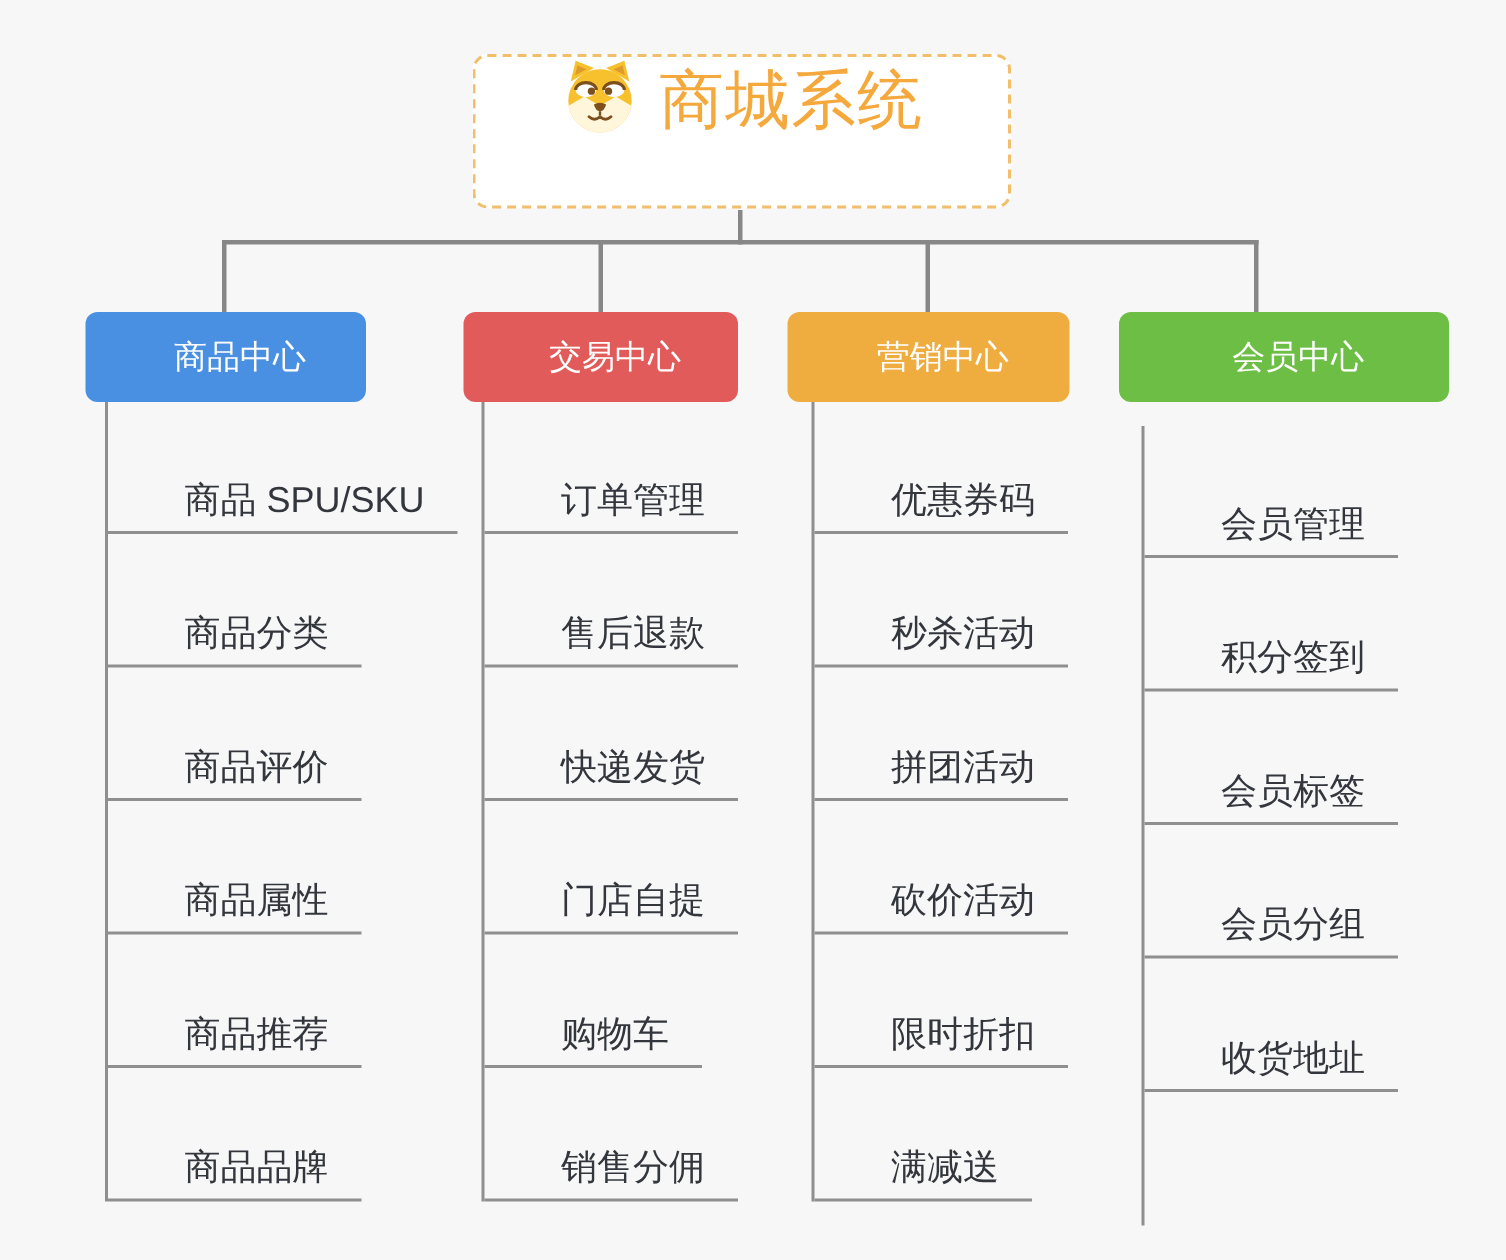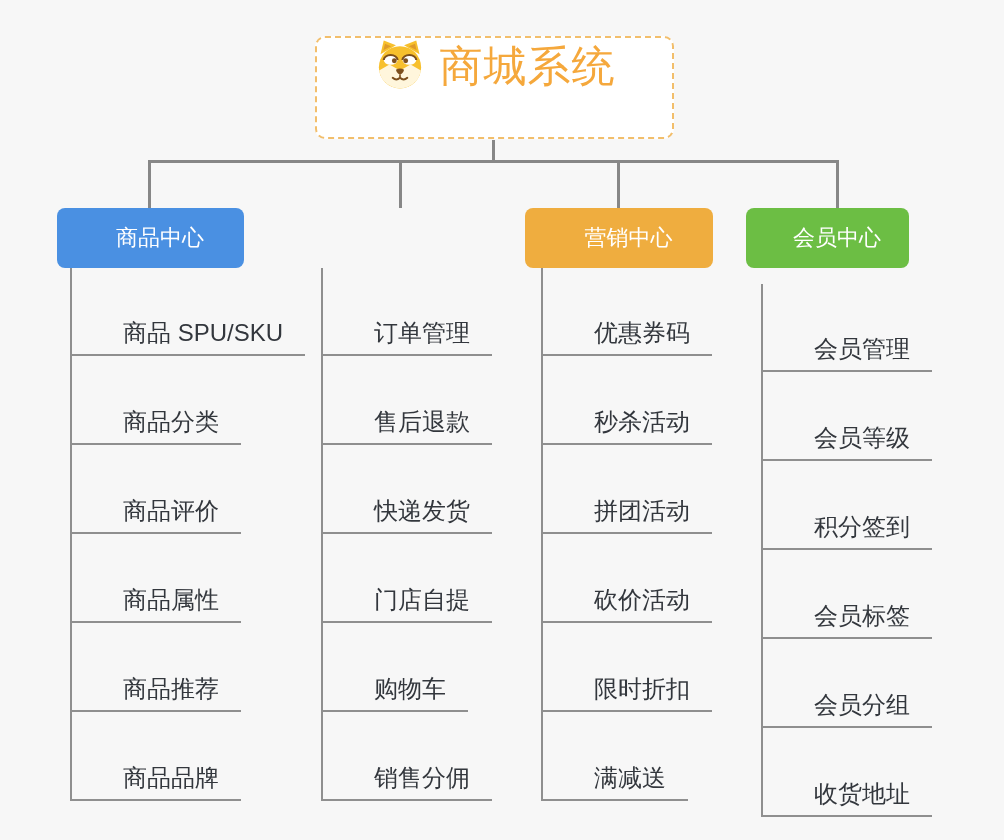--- a/index.html
+++ b/index.html
@@ -52,21 +52,21 @@
     position: absolute;
     top: 208px; height: 60px;
     border-radius: 8px;
     display: flex;
     align-items: center;
     justify-content: center;
   }
   .branch-0 { left: 57px;  width: 187px; background: #4A90E2; }
   .branch-1 { left: 309px; width: 183px; background: #E25B5B; }
   .branch-2 { left: 525px; width: 188px; background: #EFAD3F; }
-  .branch-3 { left: 746px; width: 163px; background: #6CBE44; }
+  .branch-3 { left: 746px; width: 220px; background: #6CBE44; }
   .branch-label {
     color: #FFFFFF;
     font-size: 22px;
     white-space: nowrap;
     margin-left: 19px;
   }
 
   
   .col {
     position: absolute;
@@ -124,20 +124,23 @@
         <path d="M32 44.5 V48" stroke="#7C4F1D" stroke-width="2" fill="none"></path>
         <path d="M23 49 Q27.5 53 32 49 Q36.5 53 41 49" stroke="#7C4F1D" stroke-width="2.4" fill="none" stroke-linecap="round"></path>
       </svg>
     </span>
     <span class="root-title" style="color: rgb(245, 168, 60);">商城系统</span>
   </div>
 
   <div class="branch branch-0" style="background-color: rgb(74, 144, 226);">
     <span class="branch-label">商品中心</span>
   </div>
+  <div class="branch branch-1" style="background-color: rgb(226, 91, 91);">
+    <span class="branch-label">交易中心</span>
+  </div>
   <div class="branch branch-2" style="background-color: rgb(239, 173, 63);">
     <span class="branch-label">营销中心</span>
   </div>
   <div class="branch branch-3" style="background-color: rgb(108, 190, 68);">
     <span class="branch-label">会员中心</span>
   </div>
 
   <div class="col col-0">
     <div class="child">商品 SPU/SKU</div>
     <div class="child">商品分类</div>
@@ -160,20 +163,19 @@
     <div class="child">优惠券码</div>
     <div class="child">秒杀活动</div>
     <div class="child">拼团活动</div>
     <div class="child">砍价活动</div>
     <div class="child">限时折扣</div>
     <div class="child">满减送</div>
   </div>
 
   <div class="col col-3">
     <div class="child">会员管理</div>
-    <div class="child">会员等级</div>
     <div class="child">积分签到</div>
     <div class="child">会员标签</div>
     <div class="child">会员分组</div>
     <div class="child">收货地址</div>
   </div>
 
 </div>
 
 </body></html>

